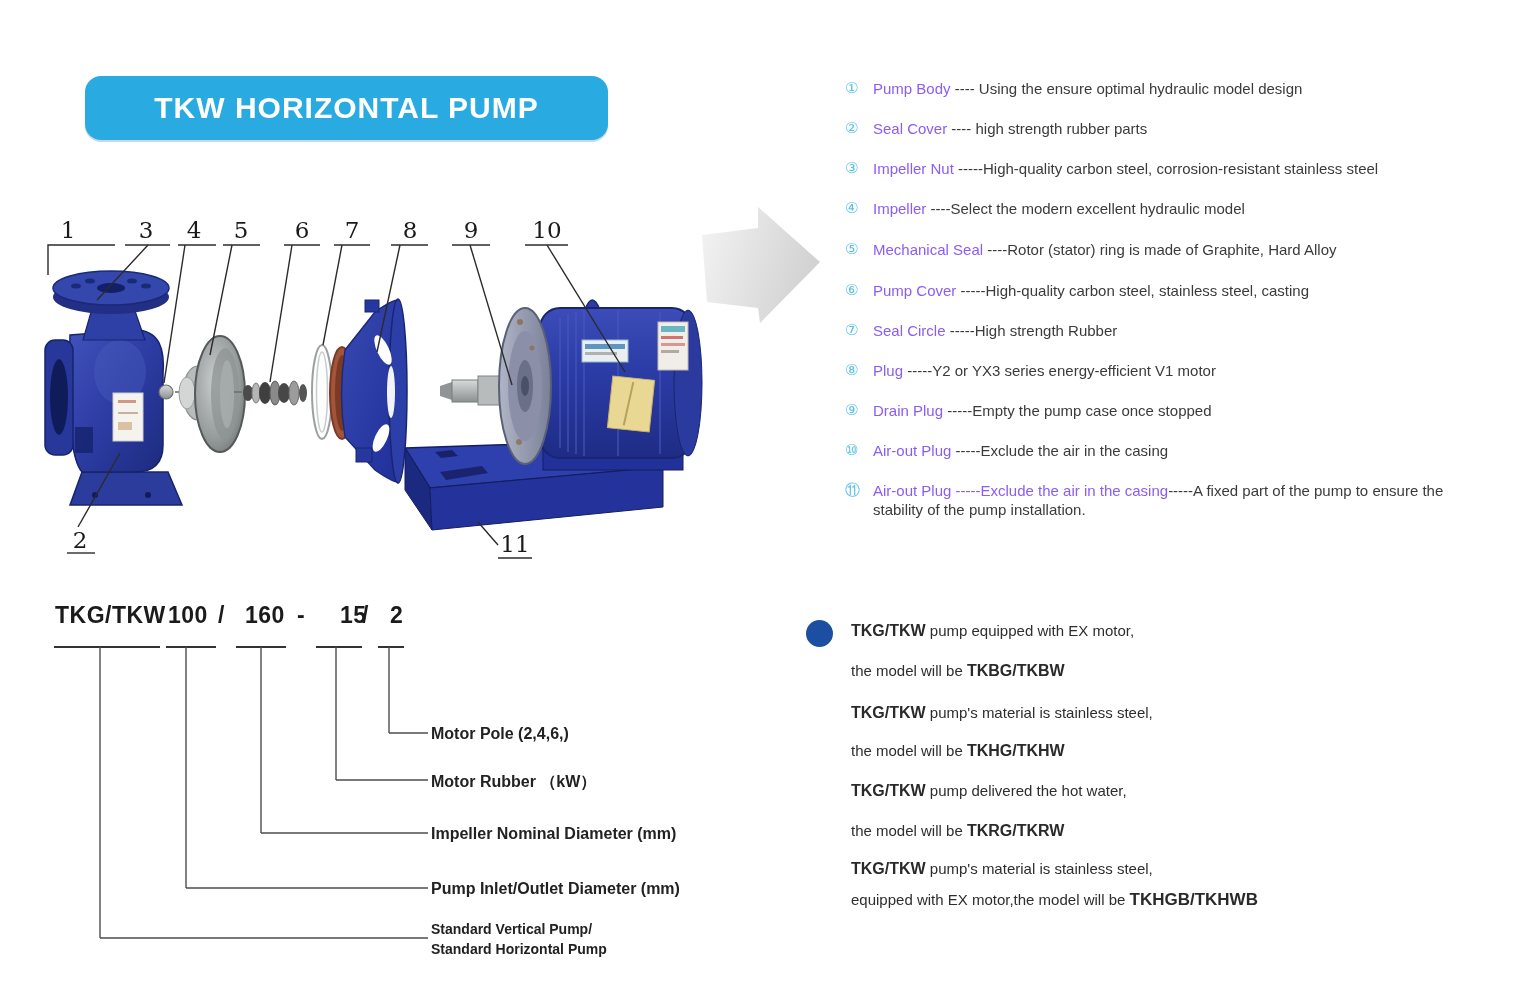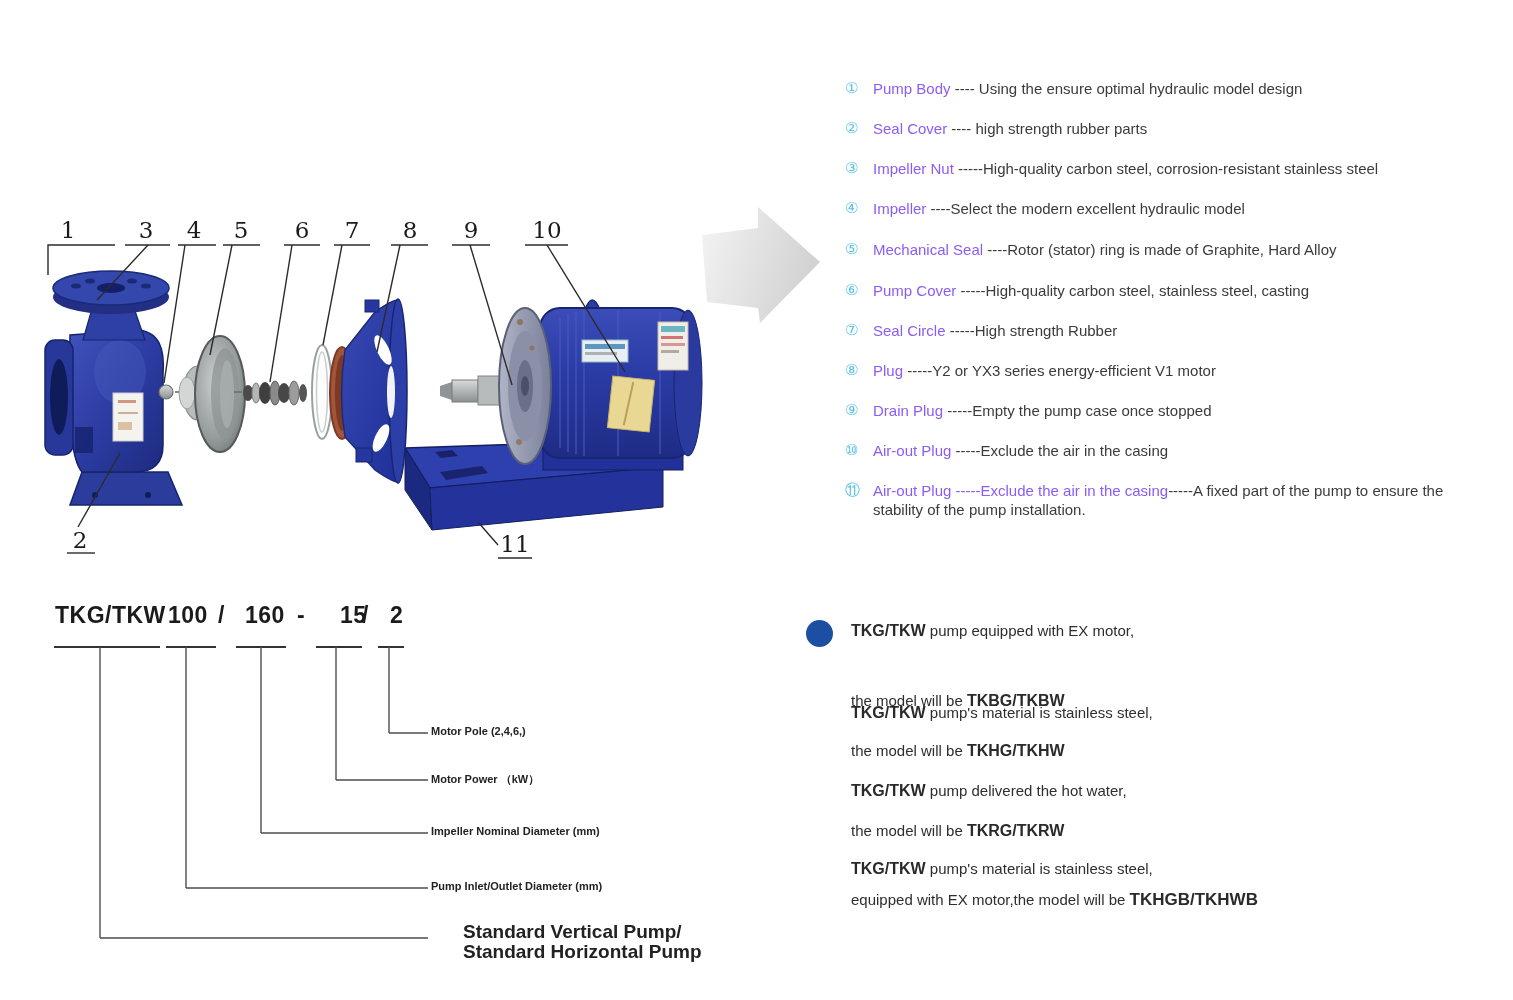--- a/index.html
+++ b/index.html
@@ -22,34 +22,37 @@
   .part-item{position:absolute;left:0;width:660px;padding-left:28px;font-size:15px;line-height:19px;}
   .pnum{position:absolute;left:0;top:0;color:#58c1e8;font-family:"DejaVu Sans", sans-serif;font-size:15px;}
   .pname{color:#8b5cf6;}
   .pdesc{color:#3b3b3b;}
 
   
   .model-seg{position:absolute;font-size:23px;font-weight:bold;color:#1b1b1b;letter-spacing:.5px;}
   .model-lines{position:absolute;left:40px;top:641px;width:400px;height:330px;}
   .model-lines line{stroke:#4d4d4d;stroke-width:1.4;}
   .model-lines .ul{stroke:#333;stroke-width:2;}
-  .model-label{position:absolute;left:431px;font-size:11px;font-weight:bold;color:#222222;white-space:nowrap;}
-  .model-label.small{font-size:19px;margin-left:32px;}
+  .model-label{position:absolute;left:431px;font-size:16px;font-weight:bold;color:#222222;white-space:nowrap;}
+  .model-label.small{font-size:14px;}
 
   
   .note-bullet{position:absolute;left:806px;top:620px;width:27px;height:27px;border-radius:50%;background:#1c4fa1;}
   .note-line{position:absolute;left:851px;font-size:15px;color:#2e2e2e;white-space:nowrap;}
   .note-code{font-weight:bold;font-size:16px;color:#2a2a2a;}
   .note-code.big{font-size:17px;}
 </style>
 </head>
 <body>
 
 <div class="page">
 
+  <div class="banner">
+    <span>TKW HORIZONTAL PUMP</span>
+  </div>
 
   <svg class="diagram" viewBox="0 0 830 390" xmlns="http://www.w3.org/2000/svg">
     <defs>
       <linearGradient id="arrowGrad" x1="0" y1="0" x2="1" y2="0.3">
         <stop offset="0" stop-color="#f4f4f4"></stop>
           <stop offset="1" stop-color="#d2d2d2"></stop>
       </linearGradient>
       <linearGradient id="bodyGrad" x1="0" y1="0" x2="1" y2="1">
         <stop offset="0" stop-color="#4252bc"></stop>
           <stop offset="0.5" stop-color="#2c3ca3"></stop>
@@ -296,31 +299,31 @@
         <line x1="146" y1="247" x2="388" y2="247"></line>
       <line x1="221" y1="6" x2="221" y2="192"></line>
         <line x1="221" y1="192" x2="388" y2="192"></line>
       <line x1="296" y1="6" x2="296" y2="139"></line>
         <line x1="296" y1="139" x2="388" y2="139"></line>
       <line x1="349" y1="6" x2="349" y2="92"></line> 
         <line x1="349" y1="92" x2="388" y2="92"></line>
     </svg>
 
     <div class="model-label" style="top:725px">Motor Pole (2,4,6,)</div>
-    <div class="model-label" style="top:772px">Motor Power （kW）</div>
+    <div class="model-label" style="top:772px">Motor Rubber （kW）</div>
     <div class="model-label" style="top:825px">Impeller Nominal Diameter (mm)</div>
     <div class="model-label" style="top:880px">Pump Inlet/Outlet Diameter (mm)</div>
     <div class="model-label small" style="top:921px">Standard Vertical Pump/</div>
     <div class="model-label small" style="top:941px">Standard  Horizontal Pump</div>
   </div>
 
   <div>
     <div class="note-bullet"></div>
     <div class="note-line" style="top:622px"><span class="note-code">TKG/TKW</span><span> pump equipped with EX motor,</span></div>
-    <div class="note-line" style="top:692px"><span>the model will be </span><span class="note-code">TKBG/TKBW</span></div>
+    <div class="note-line" style="top:662px"><span>the model will be </span><span class="note-code">TKBG/TKBW</span></div>
     <div class="note-line" style="top:704px"><span class="note-code">TKG/TKW</span><span> pump's material is stainless steel,</span></div>
     <div class="note-line" style="top:742px"><span>the model will be </span><span class="note-code">TKHG/TKHW</span></div>
     <div class="note-line" style="top:782px"><span class="note-code">TKG/TKW</span><span> pump delivered the hot water,</span></div>
     <div class="note-line" style="top:822px"><span>the model will be </span><span class="note-code">TKRG/TKRW</span></div>
     <div class="note-line" style="top:860px"><span class="note-code">TKG/TKW</span><span> pump's material is stainless steel,</span></div>
     <div class="note-line" style="top:890px"><span>equipped with EX motor,the model will be </span><span class="note-code big">TKHGB/TKHWB</span></div>
   </div>
 
 </div>
 

